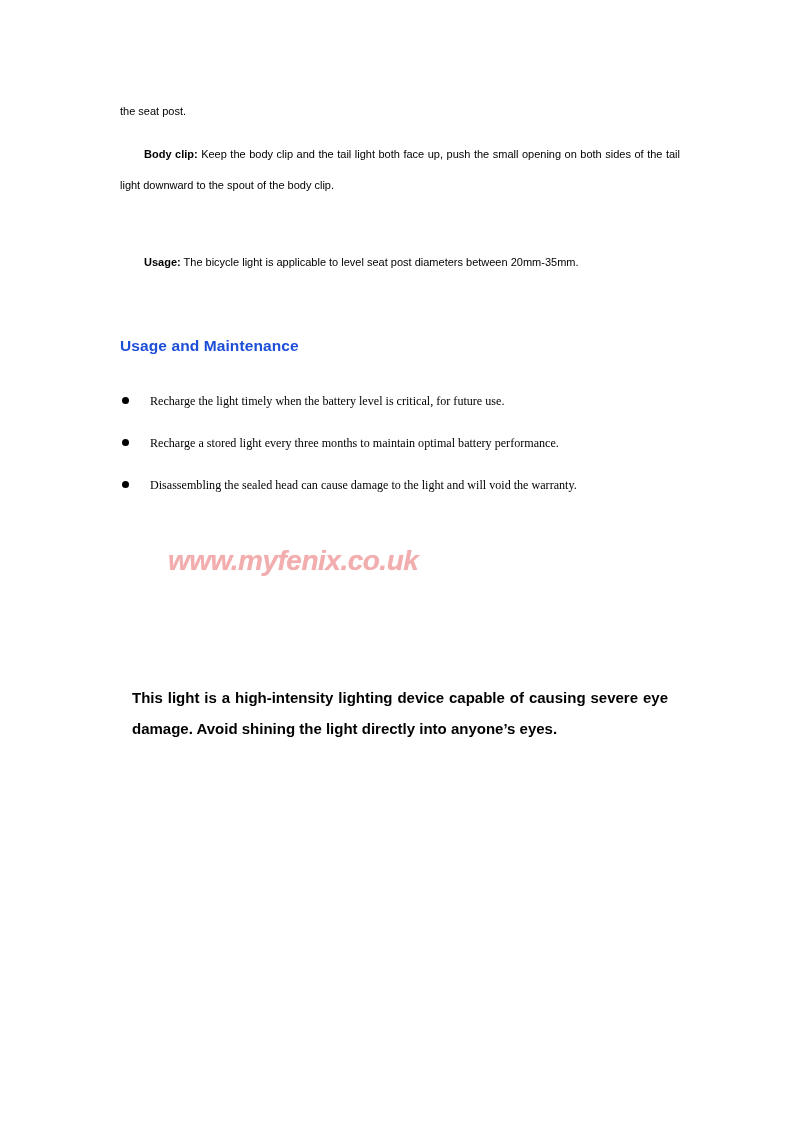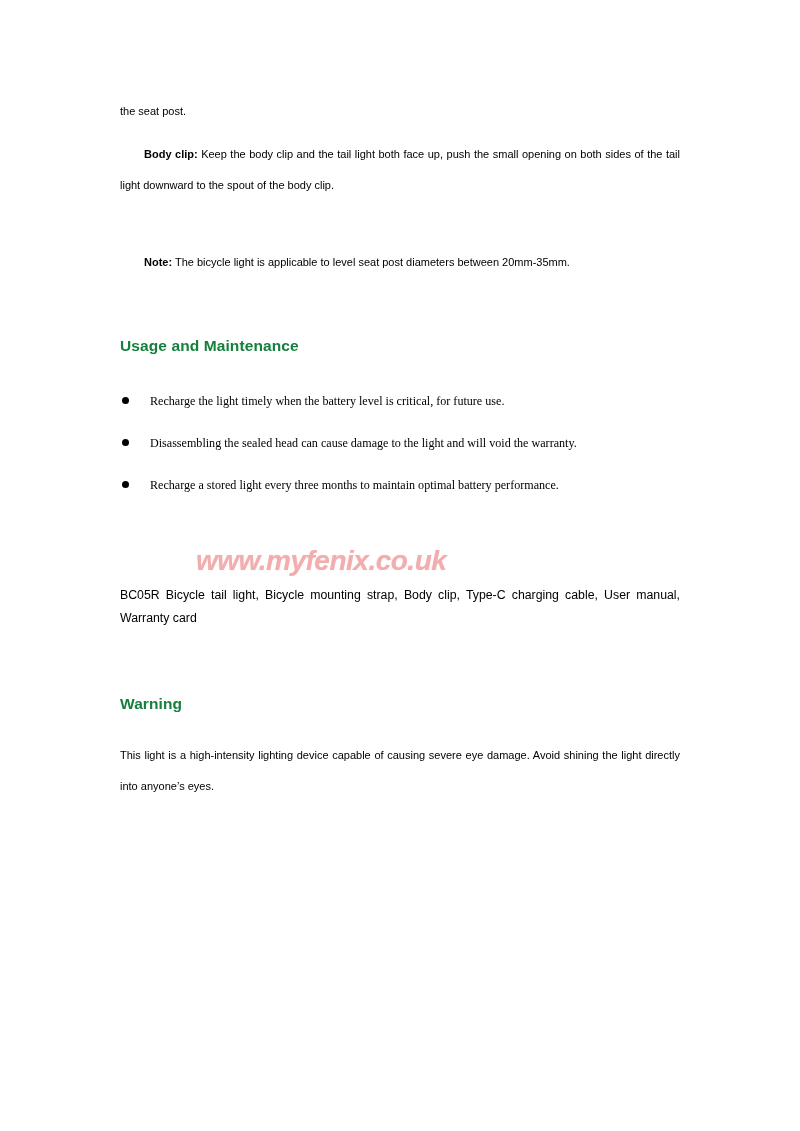--- a/index.html
+++ b/index.html
@@ -38,21 +38,21 @@
   .gap-sm { height: 12px; }
   .gap-md { height: 34px; }
   .gap-lg { height: 46px; }
   .gap-xl { height: 56px; }
 
   h2.section-heading {
     font-size: 15.5px;
     font-weight: bold;
     margin: 0;
     line-height: 24px;
-    color: #15803d;
+    color: #1d4ed8;
     letter-spacing: 0.1px;
   }
   .bold { font-weight: bold; margin-left: 24px; }
 
   ul.bullets {
     list-style: none;
     margin: 0;
     padding: 0;
   }
   ul.bullets li {
@@ -75,82 +75,80 @@
     border-radius: 50%;
     display: inline-block;
   }
   .package-text {
     font-size: 12.3px;
     line-height: 23px;
     text-align: justify;
     margin: 0;
   }
   .warning-text {
-    font-size: 11px;
+    font-size: 15px;
     line-height: 31px;
     text-align: justify;
-    margin: 0;
+    margin: 12px;
+    font-weight: bold;
   }
   .watermark {
     position: absolute;
     left: 168px;
     top: 545px;
     font-family: "Liberation Sans", sans-serif;
     font-size: 28px;
     font-weight: bold;
     font-style: italic;
     color: #f0a0a0;
     opacity: 0.85;
     letter-spacing: -0.5px;
     white-space: nowrap;
     pointer-events: none;
     text-shadow: 0 0 1px rgba(240,160,160,0.6);
-    margin-left: 28px;
   }
 </style>
 </head>
 <body>
 
 <div class="page">
 
   <div class="watermark">www.myfenix.co.uk</div>
 
   <div class="content">
 
     <p class="body-text">the seat post.</p>
 
     <div class="gap-sm"></div>
 
     <p class="body-text"><span class="bold">Body clip:</span><span> Keep the body clip and the tail light both face up, push the small opening on both sides of the tail light downward to the spout of the body clip.</span></p>
 
     <div class="gap-lg"></div>
 
-    <p class="body-text"><span class="bold">Note:</span><span> The bicycle light is applicable to level seat post diameters between 20mm-35mm.</span></p>
+    <p class="body-text"><span class="bold">Usage:</span><span> The bicycle light is applicable to level seat post diameters between 20mm-35mm.</span></p>
 
     <div class="gap-xl"></div>
 
     <h2 class="section-heading">Usage and Maintenance</h2>
 
     <div class="gap-md"></div>
 
     <ul class="bullets">
       <li><span class="bullet-dot"></span><span>Recharge the light timely when the battery level is critical, for future use.</span></li>
+      <li><span class="bullet-dot"></span><span>Recharge a stored light every three months to maintain optimal battery performance.</span></li>
       <li><span class="bullet-dot"></span><span>Disassembling the sealed head can cause damage to the light and will void the warranty.</span></li>
-      <li><span class="bullet-dot"></span><span>Recharge a stored light every three months to maintain optimal battery performance.</span></li>
     </ul>
 
     <div style="height:62px"></div>
 
 
     <div style="height:28px"></div>
 
-    <p class="package-text">BC05R Bicycle tail light, Bicycle mounting strap, Body clip, Type-C charging cable, User manual, Warranty card</p>
 
     <div style="height:62px"></div>
 
-    <h2 class="section-heading">Warning</h2>
 
     <div style="height:24px"></div>
 
     <p class="warning-text">This light is a high-intensity lighting device capable of causing severe eye damage. Avoid shining the light directly into anyone’s eyes.</p>
 
   </div>
 </div>
 
 </body></html>

